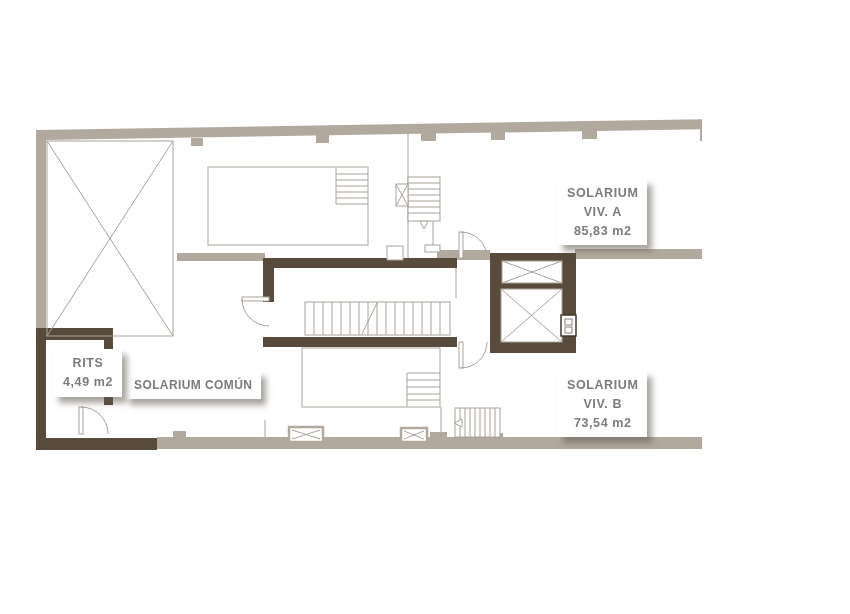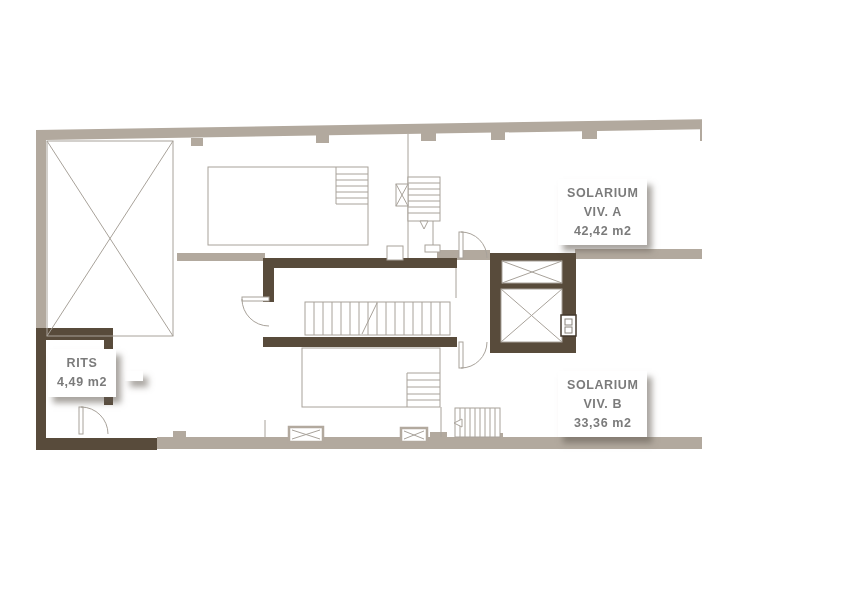--- a/index.html
+++ b/index.html
@@ -190,30 +190,31 @@
 
   <g fill="none" stroke="#a8a29a" stroke-width="1">
     <line x1="265" y1="420" x2="265" y2="437"></line>
     <rect x="387" y="246" width="16" height="14" fill="#ffffff"></rect>
   </g>
 </svg>
 
 <div class="plan-label" style="left:558px;top:179px;">
   <div>SOLARIUM</div>
   <div>VIV. A</div>
-  <div>42,42 m2</div>
+  <div>85,83 m2</div>
 </div>
 
 <div class="plan-label" style="left:558px;top:371px;">
   <div>SOLARIUM</div>
   <div>VIV. B</div>
-  <div>33,36 m2</div>
+  <div>73,54 m2</div>
 </div>
 
 <div class="plan-label label-comun" style="left:125px;top:371px;">
-</div>
-
-<div class="plan-label" style="left:48px;top:349px;">
+  <div>SOLARIUM COMÚN</div>
+</div>
+
+<div class="plan-label" style="left:54px;top:349px;">
   <div>RITS</div>
   <div>4,49 m2</div>
 </div>
 
 </div>
 
 </body></html>

